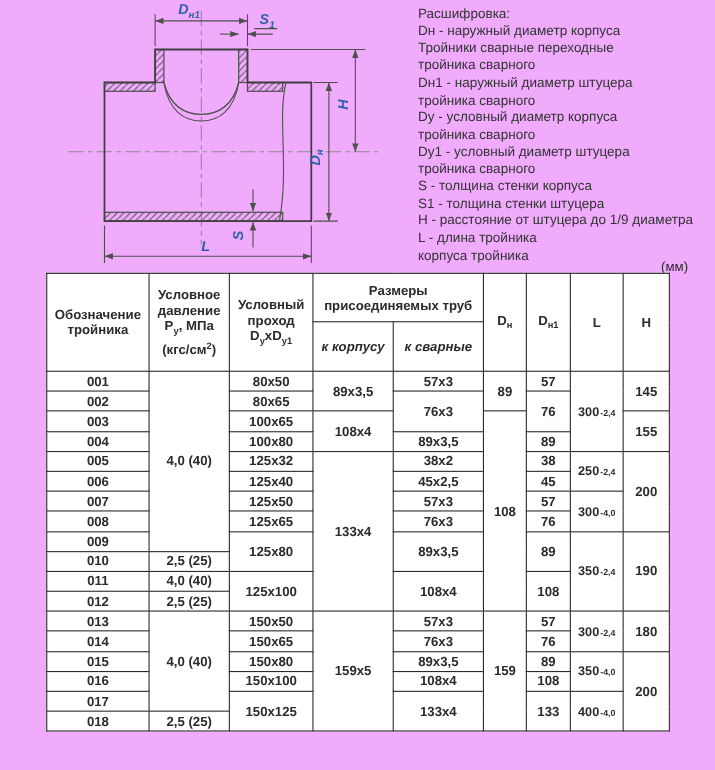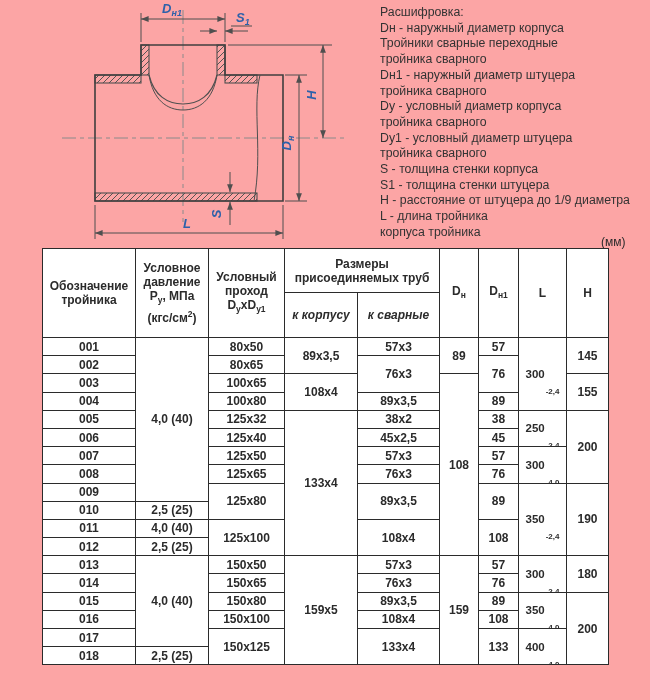--- a/index.html
+++ b/index.html
@@ -1,18 +1,18 @@
 <!DOCTYPE html>
 <html><head>
 <meta charset="utf-8">
 <style>
   * { box-sizing: border-box; }
   html,body { margin:0; padding:0; }
   body { width:650px; height:700px; background:#ffffff; font-family:"Liberation Sans", sans-serif; }
-  .page { position:relative; width:650px; height:700px; background:#fca5a5; overflow:hidden; }
+  .page { position:relative; width:650px; height:700px; background:#f0abfc; overflow:hidden; }
 
   
   .diagram { position:absolute; left:0; top:0; }
 
   
   .legend { position:absolute; left:380px; top:5px; width:286px; color:#333;
             font-size:12.3px; line-height:15.7px; font-weight:normal; }
   .legend-line { white-space:nowrap; }
 
   
@@ -24,21 +24,21 @@
   .spec th, .spec td { border:1.5px solid #2b2b2b; text-align:center; vertical-align:middle;
                color:#2b2b2b; padding:0 1px; overflow:hidden; }
   .spec th { font-size:12px; font-weight:bold; line-height:14px; }
   .spec thead tr.h1 th { height:44px; }
   .spec thead tr.h2 th { height:45px;font-style:italic; }
   .spec td { height:18.2px; font-size:12px; font-weight:bold; }
   .spec sub { font-size:8.5px; }
   .spec sup { font-size:8.5px; }
   .hline { line-height:14px; }
   .tmain { font-size:11.5px;margin-top:29px; }
-  .tsub  { font-size:8px; position:relative; top:16px; margin-left:1px; }
+  .tsub  { font-size:8px; position:relative; top:0; margin-left:1px; }
 
   
   .dim-label { fill:#2e61aa; font-family:"Liberation Sans", sans-serif; font-weight:bold; font-style:italic; font-size:13px; }
   .dim-sub   { font-size:9px; }
 </style>
 </head>
 <body>
 
 <div class="page">
 

